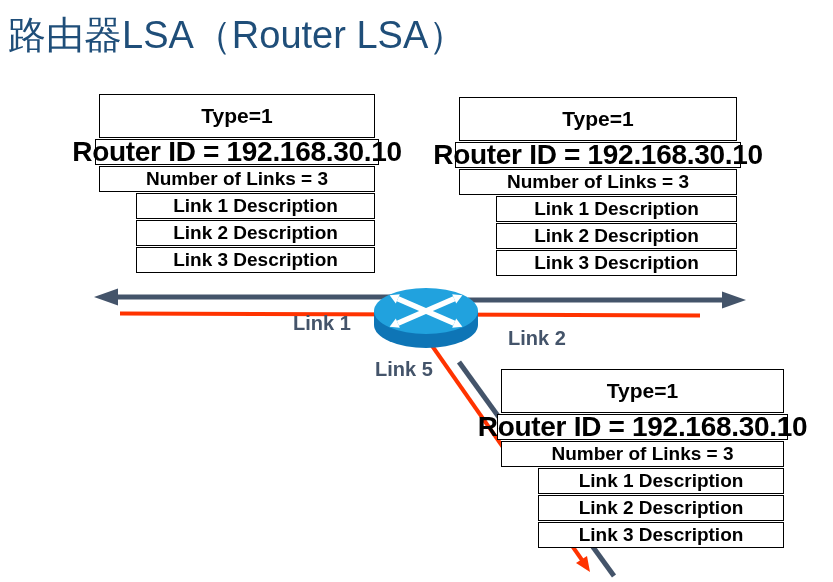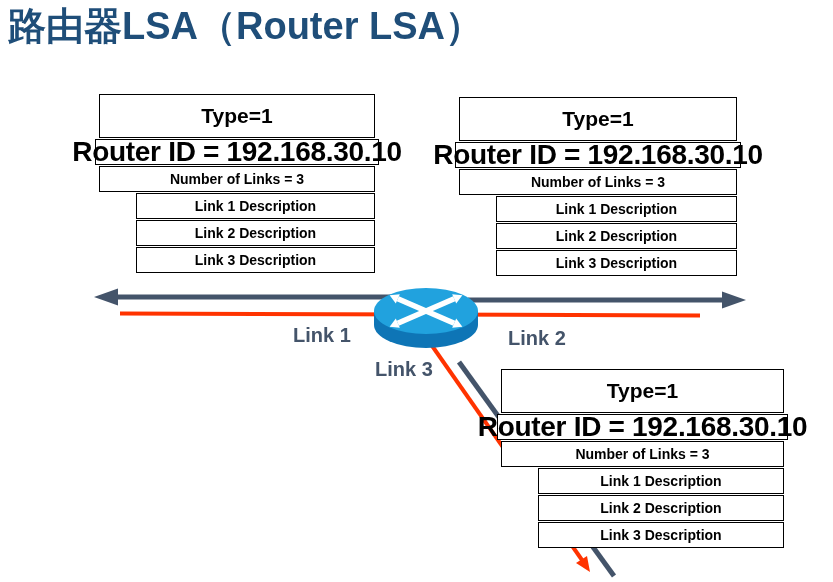--- a/index.html
+++ b/index.html
@@ -6,55 +6,55 @@
     --title:#1F4E79; --arrow-slate:#44546A; --line-red:#FF3300;
     --router-top:#21A2DE; --router-body:#0E75B6;
     --table-border:#000000; --table-bg:#FFFFFF;
   }
   html,body{margin:0;padding:0;background:#fff;}
   #canvas{
     position:relative;width:833px;height:582px;background:#fff;overflow:hidden;
     font-family:"Liberation Sans",sans-serif;
   }
   .slide-title{
-    position:absolute;left:8px;top:1px;
-    font-size:38px;font-weight:bold;color:var(--title,#1F4E79);
+    position:absolute;left:8px;top:10px;
+    font-size:38px;font-weight:normal;color:var(--title,#1F4E79);
     letter-spacing:0px;white-space:nowrap;
   }
   svg.diagram{position:absolute;left:0;top:0;z-index:1;}
   .slate-line{stroke:var(--arrow-slate,#44546A);stroke-width:5;fill:none;}
   .slate-head{fill:var(--arrow-slate,#44546A);}
   .red-line{stroke:var(--line-red,#FF3300);stroke-width:4;fill:none;}
   .red-head{fill:var(--line-red,#FF3300);}
   .router-top{fill:var(--router-top,#21A2DE);}
   .router-body{fill:var(--router-body,#0E75B6);}
   .white-arrow{stroke:#ffffff;stroke-width:5.5;fill:none;}
   .white-head{fill:#ffffff;}
   .lsa-table{
     position:absolute;z-index:2;background:var(--table-bg,#fff);
   }
   .lsa-table .row{
     border:1.5px solid var(--table-border,#000);
     background:var(--table-bg,#fff);
     display:flex;align-items:center;justify-content:center;
     height:24px;margin-top:1px;
-    font-weight:bold;font-size:14px;color:#000;white-space:nowrap;
+    font-weight:bold;font-size:19px;color:#000;white-space:nowrap;
   }
   .lsa-table .row:first-child{margin-top:12px;}
   .lsa-table .row.type{height:42px;font-size:21px;}
   .lsa-table .row.rid{margin-left:-4px;margin-right:-4px;font-size:28px;letter-spacing:-0.3px;}
   .lsa-table .row.ital{margin-left:37px;}
   #table-left{left:99px;top:82px;width:276px;}
   #table-right{left:459px;top:85px;width:278px;}
   #table-bottom{left:501px;top:357px;width:283px;}
   .link-label{
     position:absolute;z-index:2;
     font-size:20px;font-weight:bold;color:var(--arrow-slate,#44546A);white-space:nowrap;
   }
-  #label-link1{left:293px;top:324px;}
+  #label-link1{left:293px;top:312px;}
   #label-link2{left:508px;top:327px;}
   #label-link3{left:375px;top:358px;}
 </style>
 </head>
 <body>
 
 <div id="canvas">
 
   <div class="slide-title">路由器LSA（Router LSA）</div>
 
@@ -108,15 +108,15 @@
     <div class="row type">Type=1</div>
     <div class="row rid">Router ID = 192.168.30.10</div>
     <div class="row">Number of Links = 3</div>
     <div class="row ital">Link 1 Description</div>
     <div class="row ital">Link 2 Description</div>
     <div class="row ital">Link 3 Description</div>
   </div>
 
   <div class="link-label" id="label-link1">Link 1</div>
   <div class="link-label" id="label-link2">Link 2</div>
-  <div class="link-label" id="label-link3">Link 3</div>
+  <div class="link-label" id="label-link3">Link 5</div>
 
 </div>
 
 </body></html>

